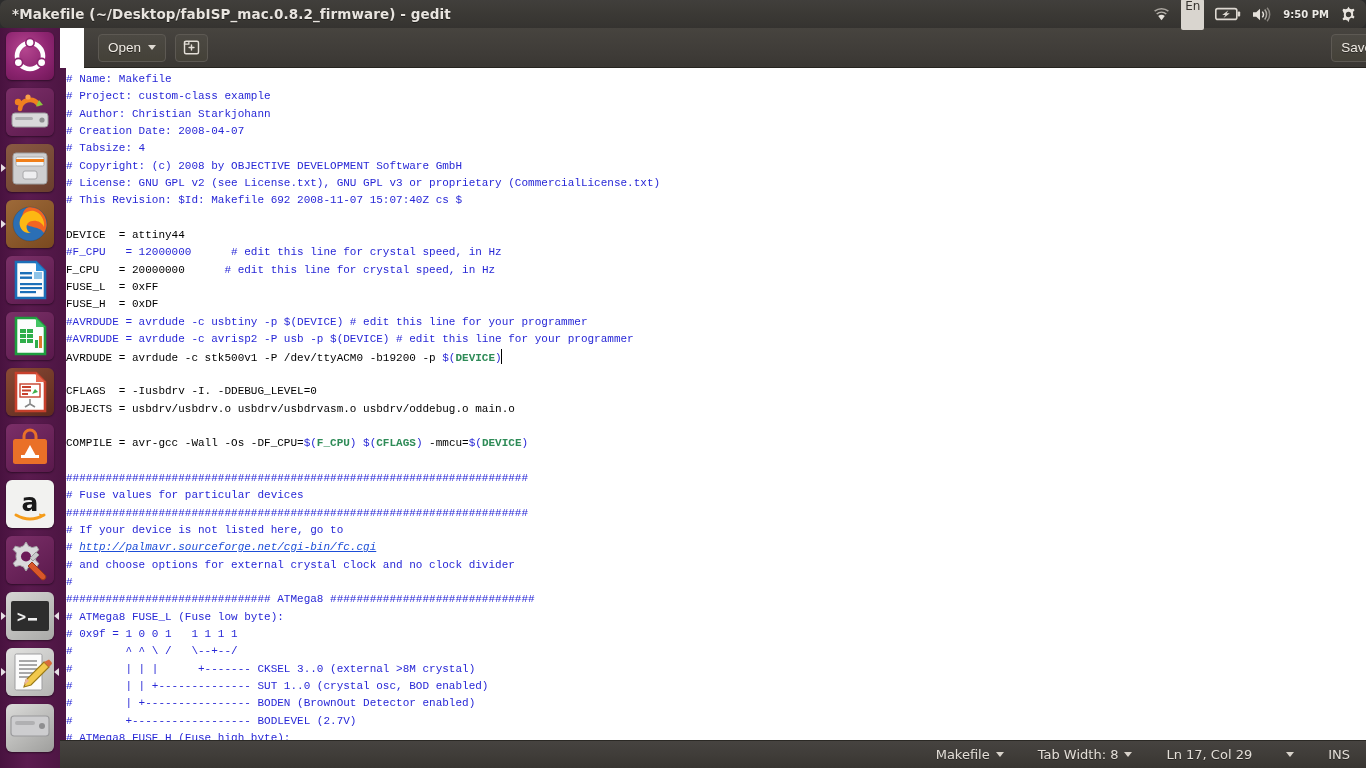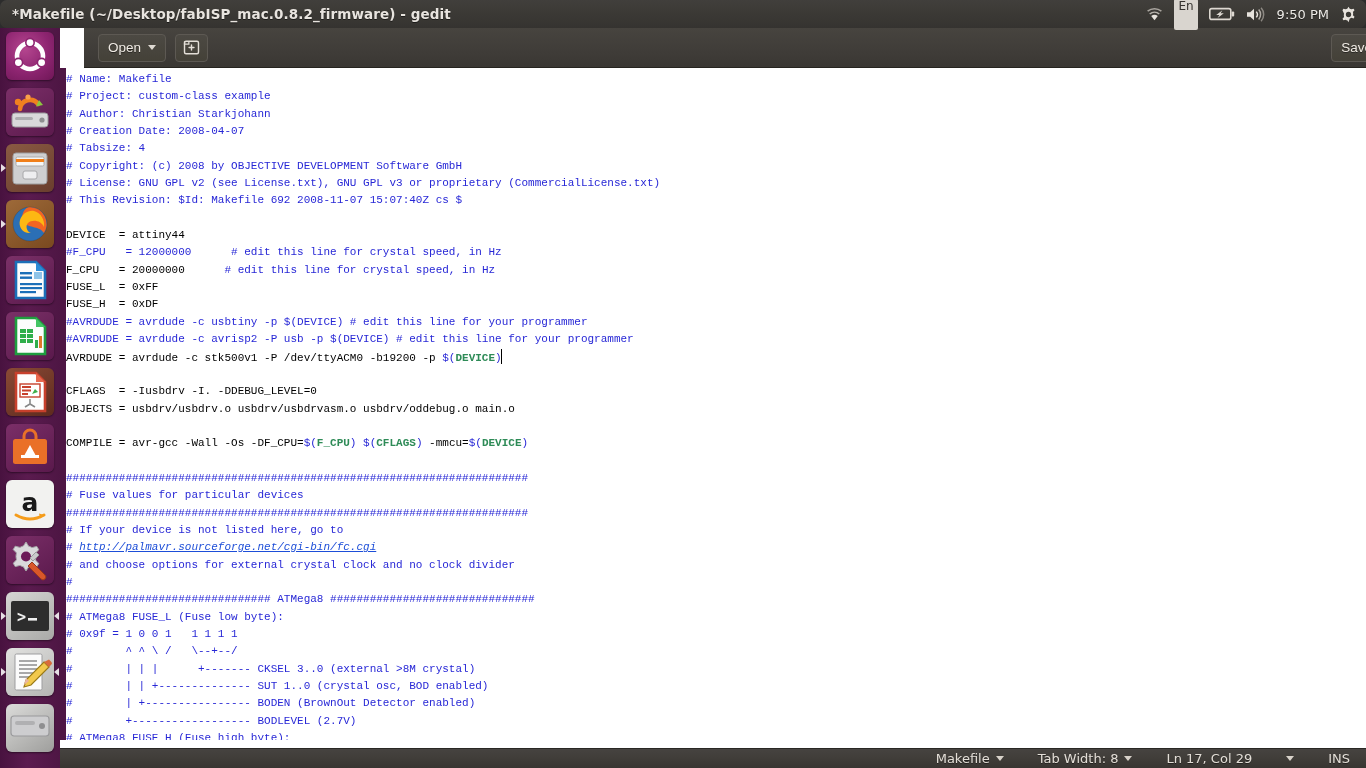--- a/index.html
+++ b/index.html
@@ -24,21 +24,21 @@
   }
   .win-title { padding-left: 12px; letter-spacing: 0.1px; white-space: nowrap;
                text-shadow: 0 1px 0 rgba(0,0,0,0.5); }
   .tray { margin-left: auto; display: flex; align-items: center; gap: 11px; padding-right: 9px; }
   .tray-item { display: flex; align-items: center; justify-content: center; height: 28px; }
   .kbd-ind {
     background: #d9d5cf; color: #35322e; font-size: 12px; font-weight: normal;
     border-radius: 2px; padding: 1px 4px 18px 4px; line-height: 12px;
     text-shadow: none;
   }
-  .clock { font-size: 13px; font-weight: normal; color: #eceae6; white-space: nowrap;
+  .clock { font-size: 10px; font-weight: bold; color: #eceae6; white-space: nowrap;
            text-shadow: 0 1px 0 rgba(0,0,0,0.5); }
   svg.ico { display: block; }
 
   
   .launcher {
     position: absolute; left: 0; top: 28px; width: 60px; height: 740px;
     background: linear-gradient(to right, #48123f 0%, #5b1b4f 45%, #4e1644 100%);
     z-index: 20; overflow: hidden;
   }
   .lnode { position: relative; width: 60px; height: 56px; display: flex;
@@ -99,21 +99,21 @@
   .v  { color: #2e8b57; font-weight: bold; } 
   .p  { color: #2727d6; }                    
   .u  { color: #1d4ed8; text-decoration: underline; font-style: italic; }
   .cursor {
     display: inline-block; width: 1px; height: 15px; background: #000;
     vertical-align: -3px; margin-left: -1px;
   }
 
   
   .statusbar {
-    position: absolute; left: 0; bottom: 0; width: 100%; height: 20px;
+    position: absolute; left: 0; bottom: 0; width: 100%; height: 28px;
     background: linear-gradient(to bottom, #464340 0%, #403d39 50%, #383531 100%);
     border-top: 1px solid #2a2824;
     display: flex; align-items: center; justify-content: flex-end;
     color: #e3ded7; font-size: 13px; padding-right: 16px;
     text-shadow: 0 1px 0 rgba(0,0,0,0.4);
   }
   .sb-item { display: flex; align-items: center; gap: 6px; margin-left: 34px;
              cursor: pointer; white-space: nowrap; }
   .sb-item.plain { cursor: default; }
   .caret-sb { width: 0; height: 0; border-left: 4.5px solid transparent;

